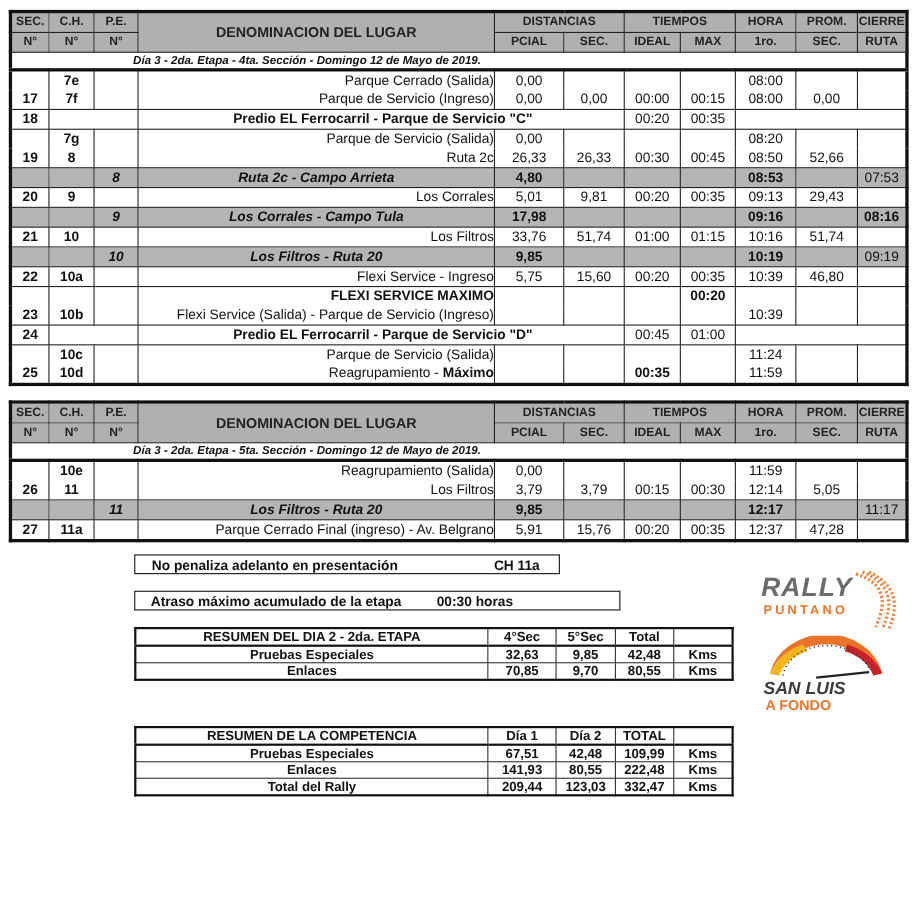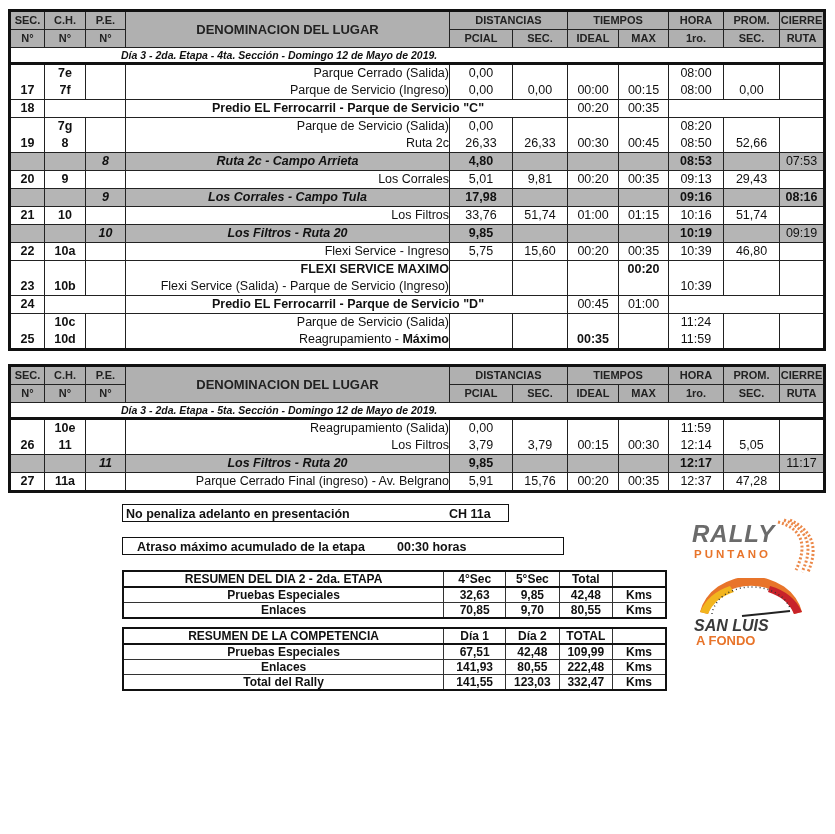--- a/index.html
+++ b/index.html
@@ -369,21 +369,21 @@
         <td>00:20</td>
         <td>00:35</td>
         <td>12:37</td>
         <td>47,28</td>
         <td></td>
       </tr>
     </tbody>
 </table>
 
 <div class="note" style="top:504px; width:387px;">
-  <span style="left:3px;">No penaliza adelanto en presentación</span>
+  <span style="left:15px;">No penaliza adelanto en presentación</span>
   <span style="left:326px;">CH 11a</span>
 </div>
 <div class="note" style="top:537px; width:442px;">
   <span style="left:14px;">Atraso máximo acumulado de la etapa</span>
   <span style="left:274px;">00:30 horas</span>
 </div>
 
 <table class="sum" id="sum-dia" style="top:570px; width:545px;">
   <colgroup>
       <col style="width:300px">
@@ -410,21 +410,21 @@
       <tr>
         <td class="lbl">Enlaces</td>
         <td>70,85</td>
         <td>9,70</td>
         <td>80,55</td>
         <td>Kms</td>
       </tr>
     </tbody>
 </table>
 
-<table class="sum" id="sum-comp" style="top:627px; width:545px;">
+<table class="sum" id="sum-comp" style="top:660px; width:545px;">
   <colgroup>
       <col style="width:300px">
       <col style="width:58px">
       <col style="width:50px">
       <col style="width:50px">
       <col style="width:50px">
     </colgroup>
   <tbody>
       <tr class="hd">
         <td class="lbl">RESUMEN DE LA COMPETENCIA</td>
@@ -442,21 +442,21 @@
       </tr>
       <tr>
         <td class="lbl">Enlaces</td>
         <td>141,93</td>
         <td>80,55</td>
         <td>222,48</td>
         <td>Kms</td>
       </tr>
       <tr>
         <td class="lbl">Total del Rally</td>
-        <td>141,55</td>
+        <td>209,44</td>
         <td>123,03</td>
         <td>332,47</td>
         <td>Kms</td>
       </tr>
     </tbody>
 </table>
 
 <div class="logo1">
   <svg width="130" height="60" viewBox="0 0 130 60">
     <g fill="none" stroke="#e8742a" stroke-width="3" stroke-dasharray="2 2" opacity="0.85">

